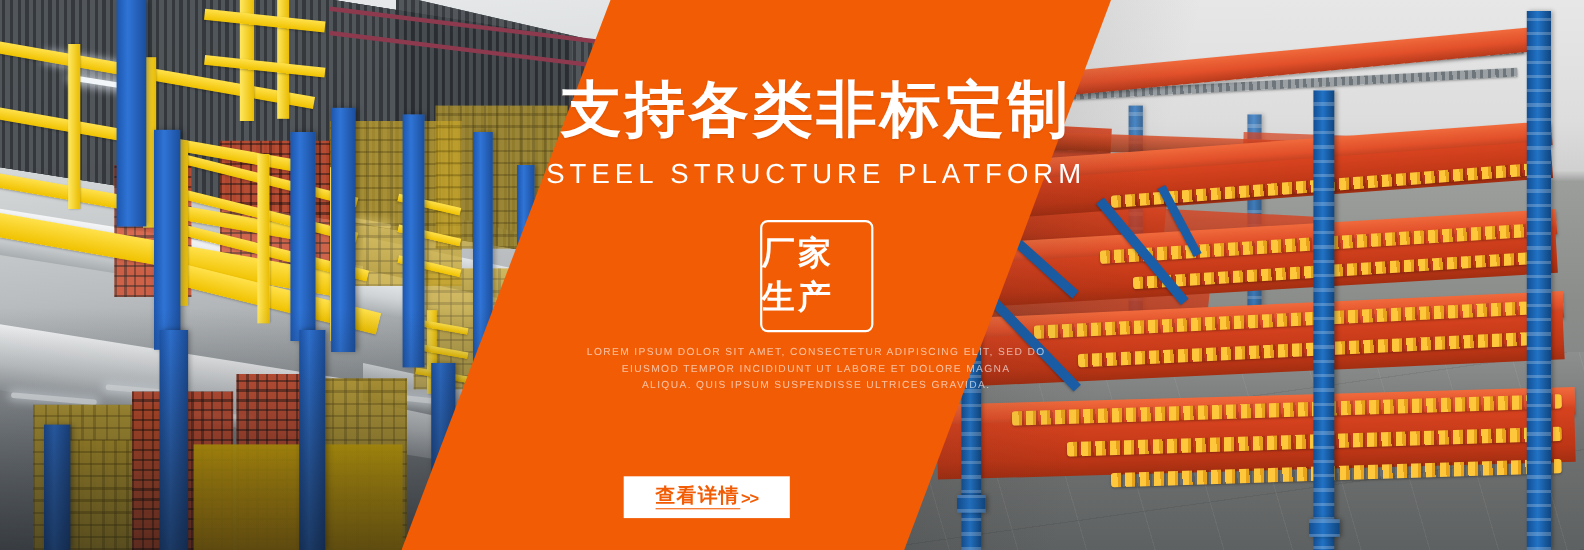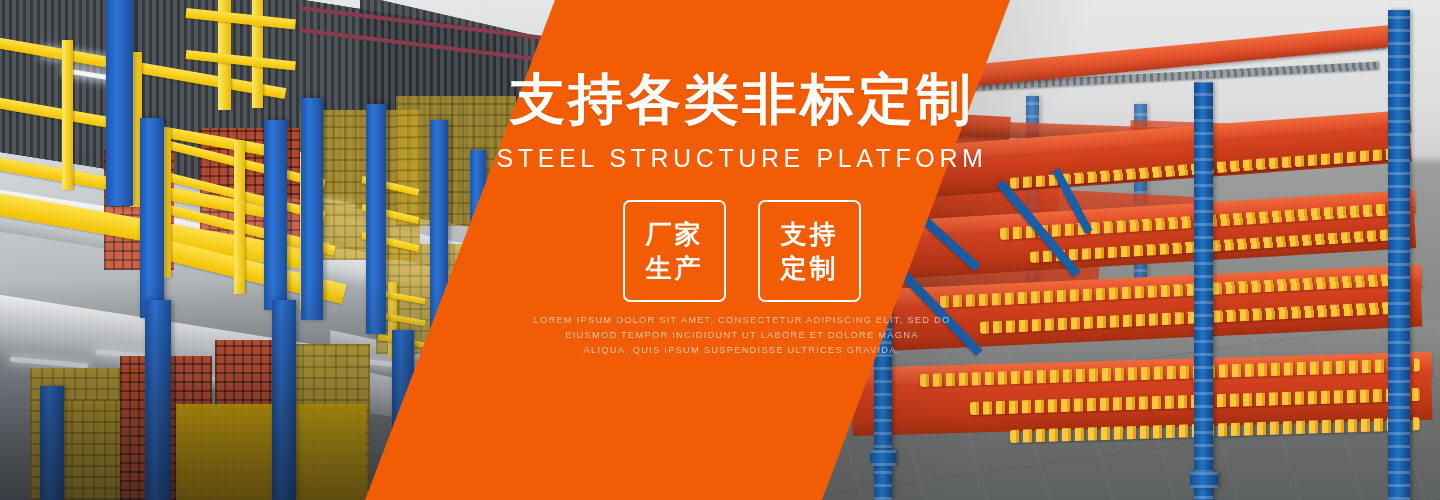--- a/index.html
+++ b/index.html
@@ -205,22 +205,22 @@
   }
   #badges {
     position:absolute; left:0; top:200px; width:1440px;
     transform:translateX(22px);
     display:flex; justify-content:center; gap:32px;
   }
   .badge {
     width:103px; height:102px;
     border:2px solid #ffffff; border-radius:7px;
     display:flex; flex-direction:column;
-    align-items:center; justify-content:center;
-    color:#ffffff; font-size:26px; font-weight:bold;
+    align-items:flex-start; justify-content:center;
+    color:#ffffff; font-size:30px; font-weight:bold;
     line-height:1.32; letter-spacing:3px;
   }
   .badge span { display:block; }
   #lorem {
     position:absolute; left:0; top:313px; width:1440px;
     transform:translateX(22px);
     color:rgba(255,255,255,.62);
     font-size:9.3px; letter-spacing:1.25px; line-height:1.62;
     font-weight:normal;
   }
@@ -392,27 +392,27 @@
 
     <div id="headline">支持各类非标定制</div>
 
     <div id="subtitle">STEEL STRUCTURE PLATFORM</div>
 
     <div id="badges">
       <div class="badge">
         <span>厂家</span>
         <span>生产</span>
       </div>
-      <div class="badge">
-        <span>支持</span>
-        <span>定制</span>
-      </div>
     </div>
 
     <div id="lorem">
       <div>LOREM IPSUM DOLOR SIT AMET, CONSECTETUR ADIPISCING ELIT, SED DO</div>
       <div>EIUSMOD TEMPOR INCIDIDUNT UT LABORE ET DOLORE MAGNA</div>
       <div>ALIQUA. QUIS IPSUM SUSPENDISSE ULTRICES GRAVIDA.</div>
     </div>
 
+    <div id="cta">
+      <span id="cta-text">查看详情</span>
+      <span id="cta-arrows">&gt;&gt;</span>
+    </div>
 
   </div>
 </div>
 
 </body></html>

